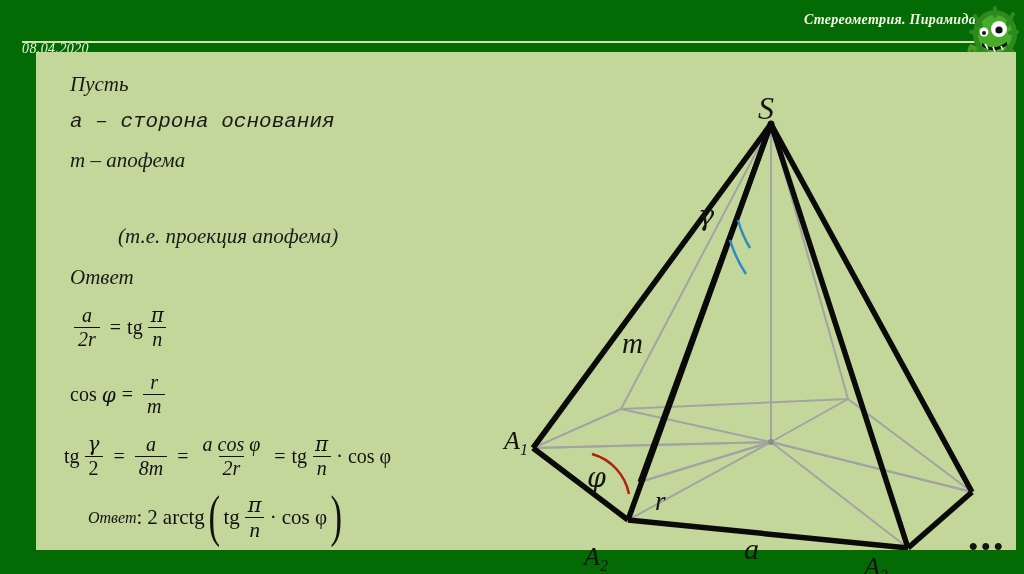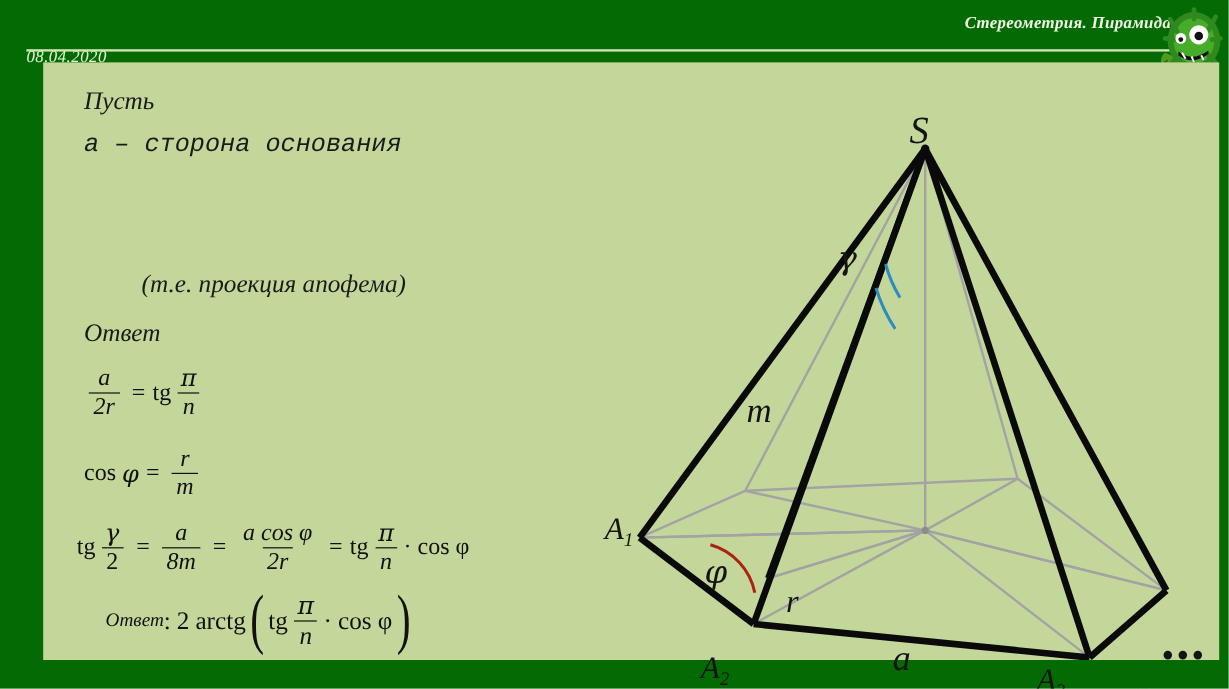--- a/index.html
+++ b/index.html
@@ -172,20 +172,21 @@
         <path d="M19 39 Q30 48 44 38 L44 41 Q30 51 19 42 Z" fill="#111111"></path>
         <path d="M22 40 L25 45 M30 43 L32 48 M38 42 L40 46" stroke="#ffffff" stroke-width="1.6"></path>
       </g>
     </svg>
   </div>
 
   <div id="panel">
 
     <div class="txt" id="l-let">Пусть</div>
     <div class="txt" id="l-side">a – сторона основания</div>
+    <div class="txt" id="l-apothem">m – апофема</div>
     <div class="txt" id="l-proj">(т.е. проекция апофема)</div>
     <div class="txt" id="l-then">Ответ</div>
 
     <div class="formula" id="f1">
       <span class="frac">
         <span class="num it">a</span>
         <span class="den it">2r</span>
       </span>
       <span class="eq">=</span>
       <span class="up">tg</span>

